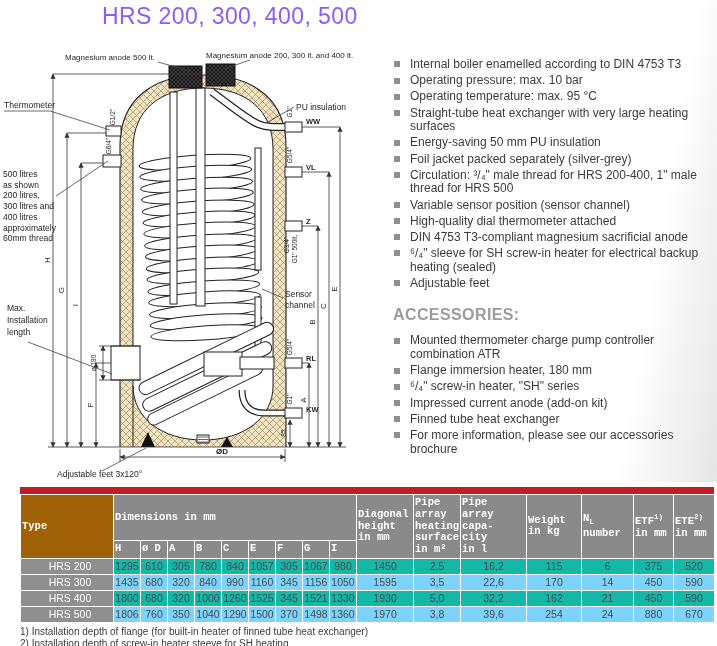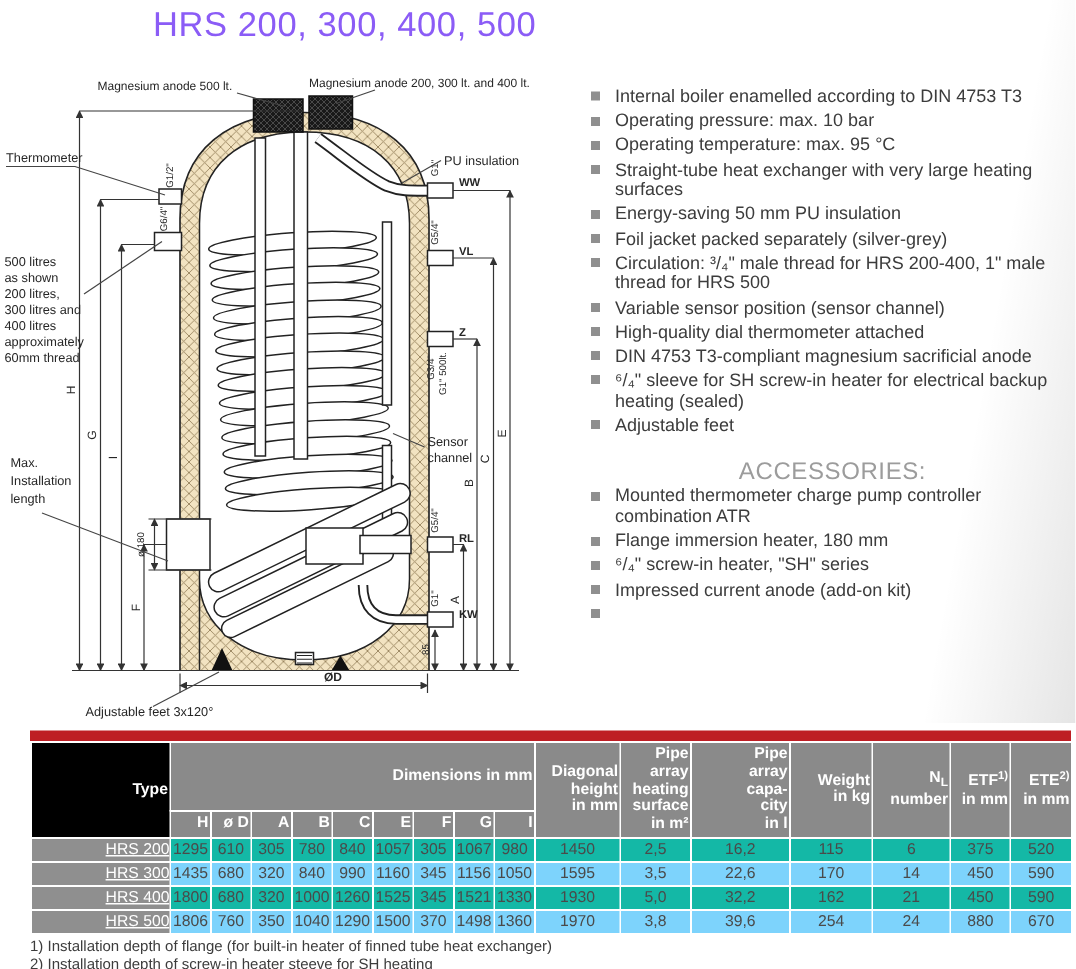--- a/index.html
+++ b/index.html
@@ -24,36 +24,36 @@
   .conn{font-size:7.5px;font-weight:bold;}
   .dimletter{font-size:8px;}
   .dimline{stroke:#333;stroke-width:.8;fill:none;}
   .leader{stroke:#444;stroke-width:.8;fill:none;}
   .shape{stroke:#222;stroke-width:1;fill:#fff;}
   
   .features{position:absolute;left:393px;top:58px;width:324px;}
   ul.blist{list-style:none;margin:0;padding:0;}
   ul.blist li{position:relative;padding-left:17px;font-size:12px;line-height:13.6px;color:#3c3c3c;margin-bottom:2.6px;}
   ul.blist li .sq{position:absolute;left:1px;top:3.4px;width:6px;height:6px;background:#8f8f8f;}
-  .acc-heading{font-size:16px;color:#9c9c9c;font-weight:400;letter-spacing:.4px;margin:16px 0 0 0;text-align:center;}
+  .acc-heading{font-size:16px;color:#9c9c9c;font-weight:700;letter-spacing:.4px;margin:16px 0 10px 0;}
   
   .table-wrap{position:absolute;left:20px;top:487px;width:694px;}
   .red-bar{height:7px;background:#be1e24;}
   table.spec{border-collapse:collapse;width:694px;table-layout:fixed;}
   table.spec th,table.spec td{border:1.5px solid #fff;overflow:hidden;}
   table.spec thead th{
-    background:#8a8a8a;color:#fff;font-size:10.5px;font-weight:bold;text-align:right;
-    vertical-align:middle;white-space:pre-line;line-height:1.12;padding:2px 1px;
+    background:#8a8a8a;color:#fff;font-size:10.5px;font-weight:bold;text-align:left;
+    vertical-align:middle;white-space:pre-line;line-height:1.12;padding:2px 1px;font-family:Liberation Mono, monospace;
   }
-  table.spec thead th.type-h{background:#000000;height:42px;}
+  table.spec thead th.type-h{background:#a16207;height:42px;}
   table.spec thead tr.sub th{height:15px;padding:1px;}
   table.spec thead th sub{font-size:8px;}
   table.spec thead th sup{font-size:7.5px;}
   table.spec tbody td{font-size:10.5px;color:#4a4a4a;text-align:center;height:13px;padding:1px 0;}
-  table.spec tbody td.t-label{background:#8f8f8f;color:#fff;text-align:right;padding-left:6px;text-decoration:underline;}
+  table.spec tbody td.t-label{background:#8f8f8f;color:#fff;text-align:center;padding-left:6px;}
   table.spec tbody tr.odd td:not(.t-label){background:#14b8a6;}
   table.spec tbody tr.even td:not(.t-label){background:#7dd3fc;}
   .footnotes{margin-top:3px;font-size:10px;color:#3c3c3c;line-height:12px;}
 </style>
 </head>
 <body>
 
 <div class="page-shade"></div>
 
 <div class="title">HRS 200, 300, 400, 500</div>
@@ -244,21 +244,22 @@
     <li><span class="sq"></span><span>Adjustable feet</span></li>
   </ul>
 
   <h2 class="acc-heading">ACCESSORIES:</h2>
 
   <ul class="blist">
     <li><span class="sq"></span><span>Mounted thermometer charge pump controller combination ATR</span></li>
     <li><span class="sq"></span><span>Flange immersion heater, 180 mm</span></li>
     <li><span class="sq"></span><span>⁶/₄" screw-in heater, "SH" series</span></li>
     <li><span class="sq"></span><span>Impressed current anode (add-on kit)</span></li>
-    <li><span class="sq"></span></li>
+    <li><span class="sq"></span><span>Finned tube heat exchanger</span></li>
+    <li><span class="sq"></span><span>For more information, please see our accessories brochure</span></li>
   </ul>
 </div>
 
 <div class="table-wrap">
   <div class="red-bar"></div>
   <table class="spec">
     <colgroup>
       <col style="width:93px">
       <col style="width:27px">
         <col style="width:27px">

